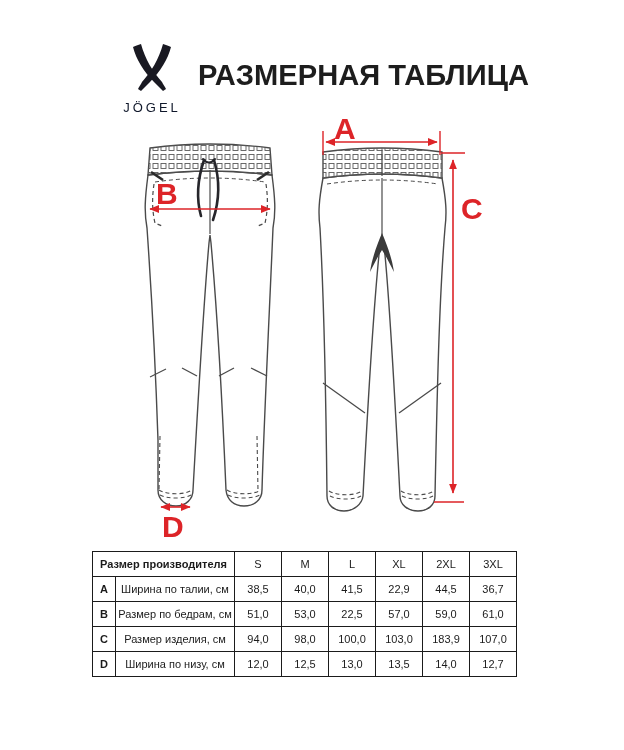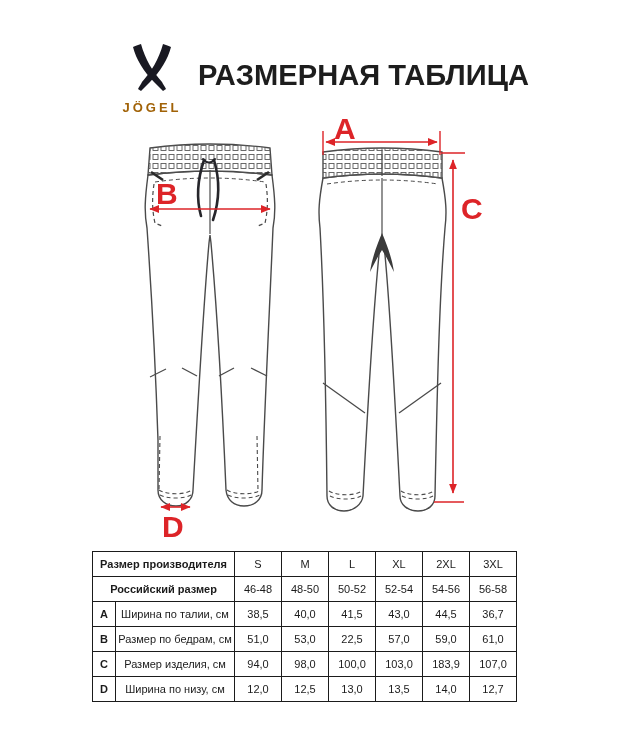--- a/index.html
+++ b/index.html
@@ -1,21 +1,21 @@
 <!DOCTYPE html>
 <html><head>
 <meta charset="utf-8">
 <style>
   html,body{margin:0;padding:0;background:#fff;}
   .page{position:relative;width:624px;height:750px;background:#fff;overflow:hidden;
         font-family:"Liberation Sans",sans-serif;color:#1b1b1b;}
   
   .logo{position:absolute;left:104px;top:44px;width:96px;text-align:center;}
   .logo svg{display:block;margin:0 auto;}
-  .logo-text{margin-top:4px;font-size:13px;font-weight:bold;letter-spacing:3px;color:#a16207;}
+  .logo-text{margin-top:4px;font-size:13px;font-weight:normal;letter-spacing:3px;color:#0f172a;}
   .title{position:absolute;left:198px;top:58px;margin:0;font-size:30px;font-weight:bold;
          letter-spacing:0px;color:#1d1d1d;transform:scaleX(.97);transform-origin:left;}
   
   .diagram{position:absolute;left:0;top:105px;width:624px;height:445px;}
   
   table.size-table{position:absolute;left:92px;top:551px;width:424px;border-collapse:collapse;
         table-layout:fixed;font-size:11px;color:#1b1b1b;}
   table.size-table td{border:1px solid #1b1b1b;height:24px;text-align:center;padding:0;
         vertical-align:middle;white-space:nowrap;overflow:hidden;}
   td.bold{font-weight:bold;}
@@ -170,35 +170,26 @@
         <tr>
       <td colspan="2" class="bold">Размер производителя</td>
       <td>S</td>
       <td>M</td>
       <td>L</td>
       <td>XL</td>
       <td>2XL</td>
       <td>3XL</td>
     </tr>
     <tr>
-      <td colspan="2" class="bold">Российский размер</td>
-      <td>46-48</td>
-      <td>48-50</td>
-      <td>50-52</td>
-      <td>52-54</td>
-      <td>54-56</td>
-      <td>56-58</td>
-    </tr>
-    <tr>
       <td class="bold">A</td>
       <td class="lbl">Ширина по талии, см</td>
       <td>38,5</td>
       <td>40,0</td>
       <td>41,5</td>
-      <td>43,0</td>
+      <td>22,9</td>
       <td>44,5</td>
       <td>36,7</td>
     </tr>
     <tr>
       <td class="bold">B</td>
       <td class="lbl">Размер по бедрам, см</td>
       <td>51,0</td>
       <td>53,0</td>
       <td>22,5</td>
       <td>57,0</td>

